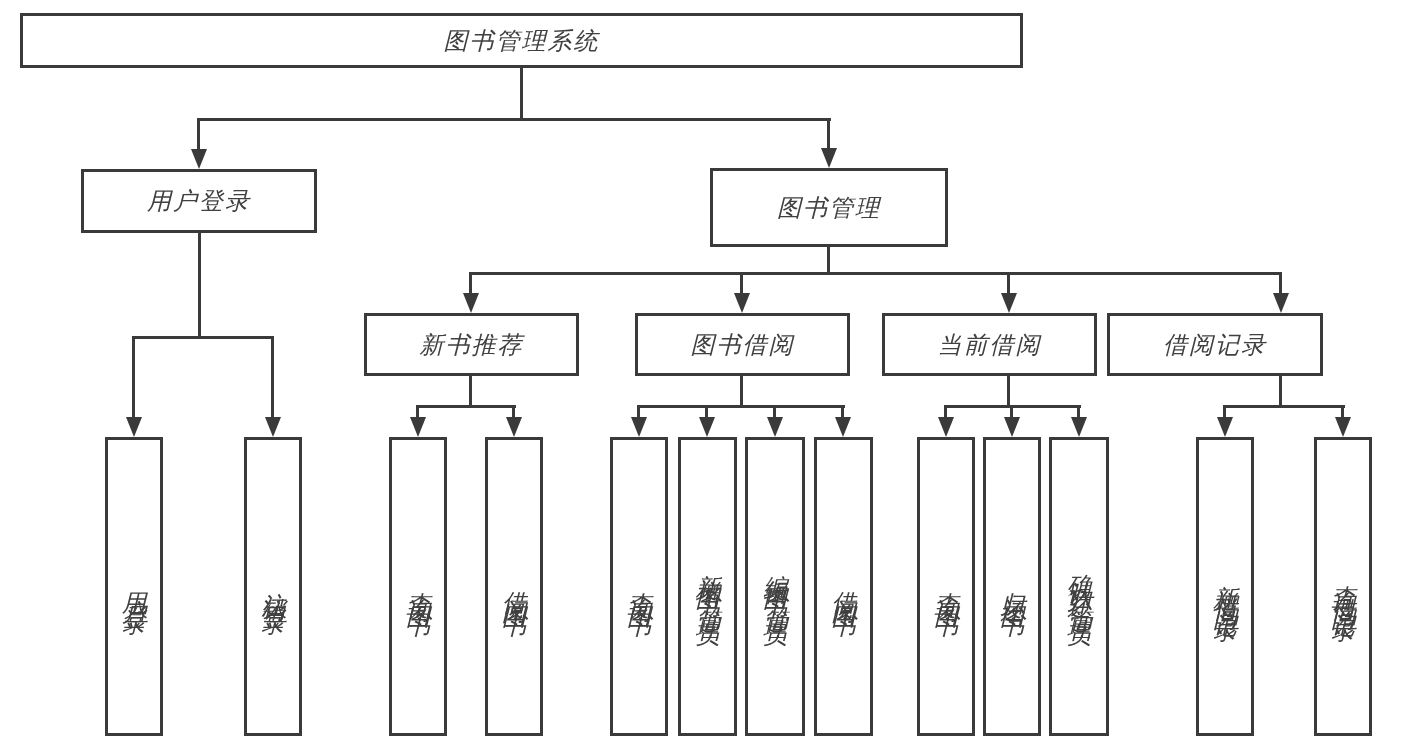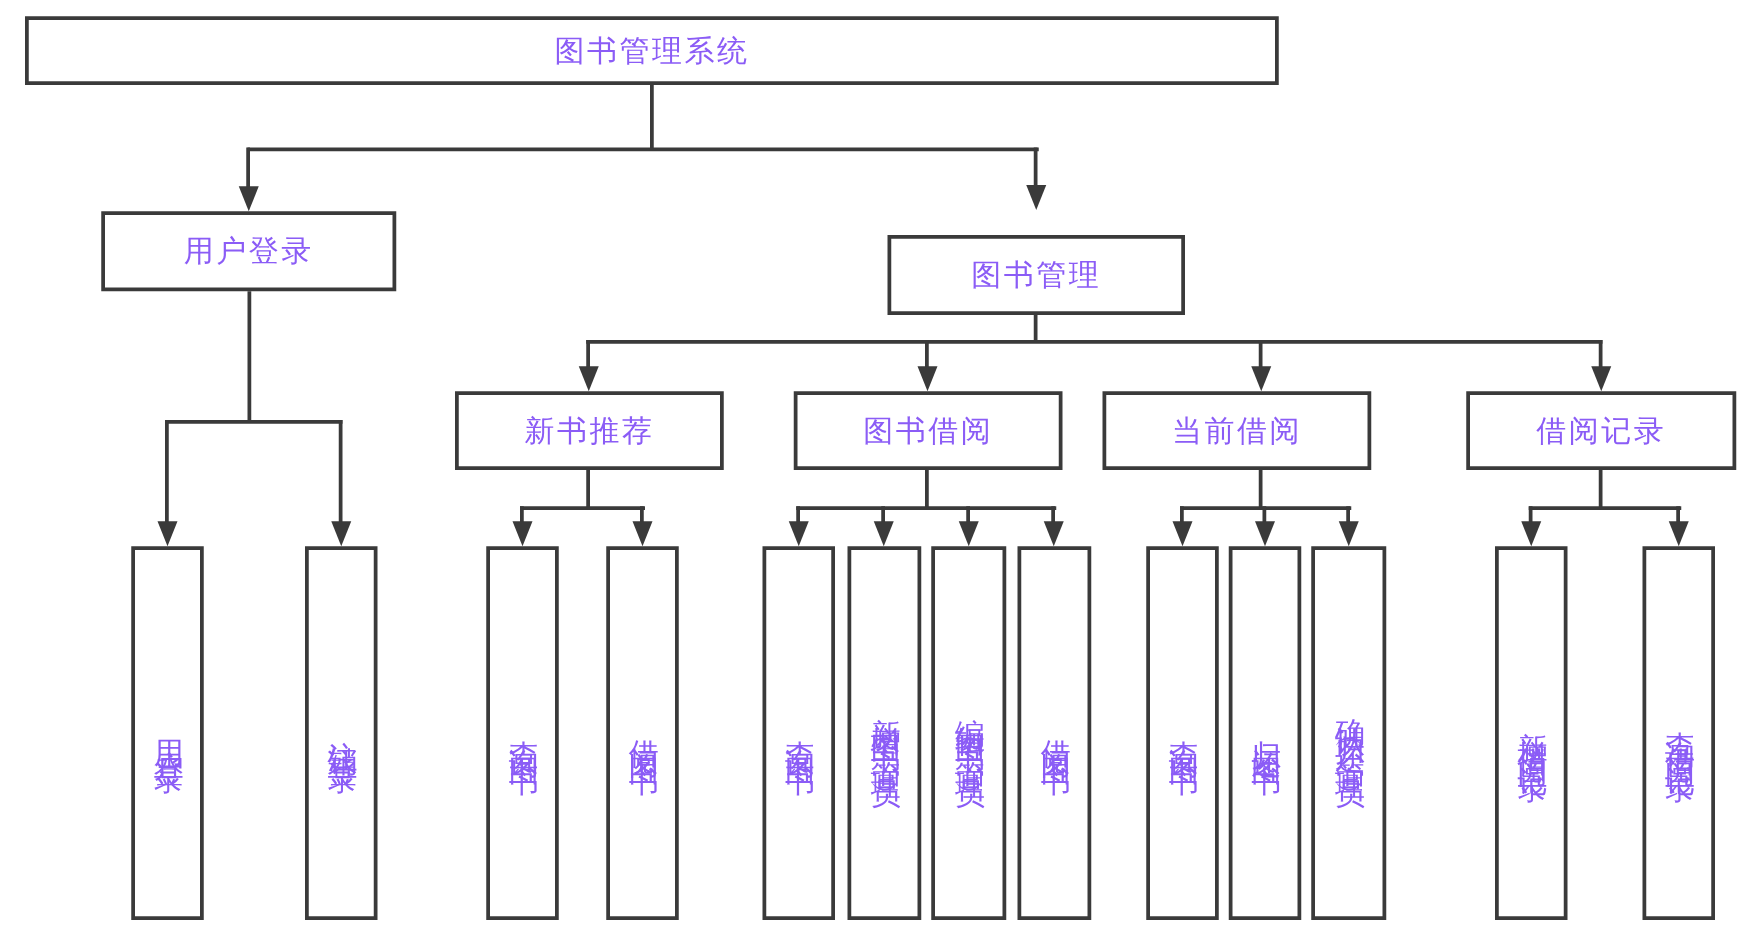--- a/index.html
+++ b/index.html
@@ -3,21 +3,21 @@
 <meta charset="utf-8">
 <style>
   html,body{margin:0;padding:0;background:#ffffff;}
   #canvas{
     position:relative;width:1405px;height:747px;background:#ffffff;
     font-family:"Liberation Sans","DejaVu Sans",sans-serif;overflow:hidden;
   }
   .box{
     position:absolute;box-sizing:border-box;background:#ffffff;
     border:3px solid #3a3a3a;display:flex;align-items:center;justify-content:center;
-    color:#8b5cf6;z-index:2;
+    color:#404040;z-index:2;font-style:italic;
   }
   .hbox{font-size:24px;letter-spacing:2px;white-space:nowrap;}
   .vbox span{
     writing-mode:vertical-rl;text-orientation:mixed;
     font-size:24px;letter-spacing:7px;line-height:1;white-space:nowrap;
   }
   .hline{position:absolute;height:3px;background:#3a3a3a;z-index:1;}
   .vline{position:absolute;width:3px;background:#3a3a3a;z-index:1;}
   .arrow{
     position:absolute;width:0;height:0;z-index:1;
@@ -37,21 +37,21 @@
   <div class="box hbox" style="left:20px;top:13px;width:1003px;height:55px;">图书管理系统</div>
 
   <div class="vline" style="left:520px;top:65px;height:54px;"></div>
   <div class="hline" style="left:198px;top:118px;width:633px;"></div>
   <div class="vline" style="left:197px;top:118px;height:34px;"></div>
   <div class="arrow" style="left:191px;top:149px;"></div>
   <div class="vline" style="left:827px;top:118px;height:34px;"></div>
   <div class="arrow" style="left:821px;top:148px;"></div>
 
   <div class="box hbox" style="left:81px;top:169px;width:236px;height:64px;">用户登录</div>
-  <div class="box hbox" style="left:710px;top:168px;width:238px;height:64px;margin-top:20px;">图书管理</div>
+  <div class="box hbox" style="left:710px;top:168px;width:238px;height:79px;">图书管理</div>
 
   <div class="vline" style="left:198px;top:231px;height:106px;"></div>
   <div class="hline" style="left:132px;top:336px;width:142px;"></div>
   <div class="vline" style="left:132px;top:336px;height:82px;"></div>
   <div class="arrow" style="left:126px;top:417px;"></div>
   <div class="vline" style="left:271px;top:336px;height:82px;"></div>
   <div class="arrow" style="left:265px;top:417px;"></div>
 
   <div class="vline" style="left:827px;top:230px;height:44px;"></div>
   <div class="hline" style="left:469px;top:272px;width:813px;"></div>
@@ -60,21 +60,21 @@
   <div class="vline" style="left:740px;top:272px;height:24px;"></div>
   <div class="arrow" style="left:734px;top:293px;"></div>
   <div class="vline" style="left:1007px;top:272px;height:24px;"></div>
   <div class="arrow" style="left:1001px;top:293px;"></div>
   <div class="vline" style="left:1279px;top:272px;height:24px;"></div>
   <div class="arrow" style="left:1273px;top:293px;"></div>
 
   <div class="box hbox" style="left:635px;top:313px;width:215px;height:63px;">图书借阅</div>
   <div class="box hbox" style="left:364px;top:313px;width:215px;height:63px;">新书推荐</div>
   <div class="box hbox" style="left:882px;top:313px;width:215px;height:63px;">当前借阅</div>
-  <div class="box hbox" style="left:1173px;top:313px;width:216px;height:63px;">借阅记录</div>
+  <div class="box hbox" style="left:1107px;top:313px;width:216px;height:63px;">借阅记录</div>
 
   <div class="vline" style="left:469px;top:374px;height:33px;"></div>
   <div class="hline" style="left:416px;top:405px;width:100px;"></div>
   <div class="vline" style="left:740px;top:374px;height:33px;"></div>
   <div class="hline" style="left:637px;top:405px;width:208px;"></div>
   <div class="vline" style="left:1007px;top:374px;height:33px;"></div>
   <div class="hline" style="left:944px;top:405px;width:137px;"></div>
   <div class="vline" style="left:1279px;top:374px;height:33px;"></div>
   <div class="hline" style="left:1223px;top:405px;width:122px;"></div>
 

